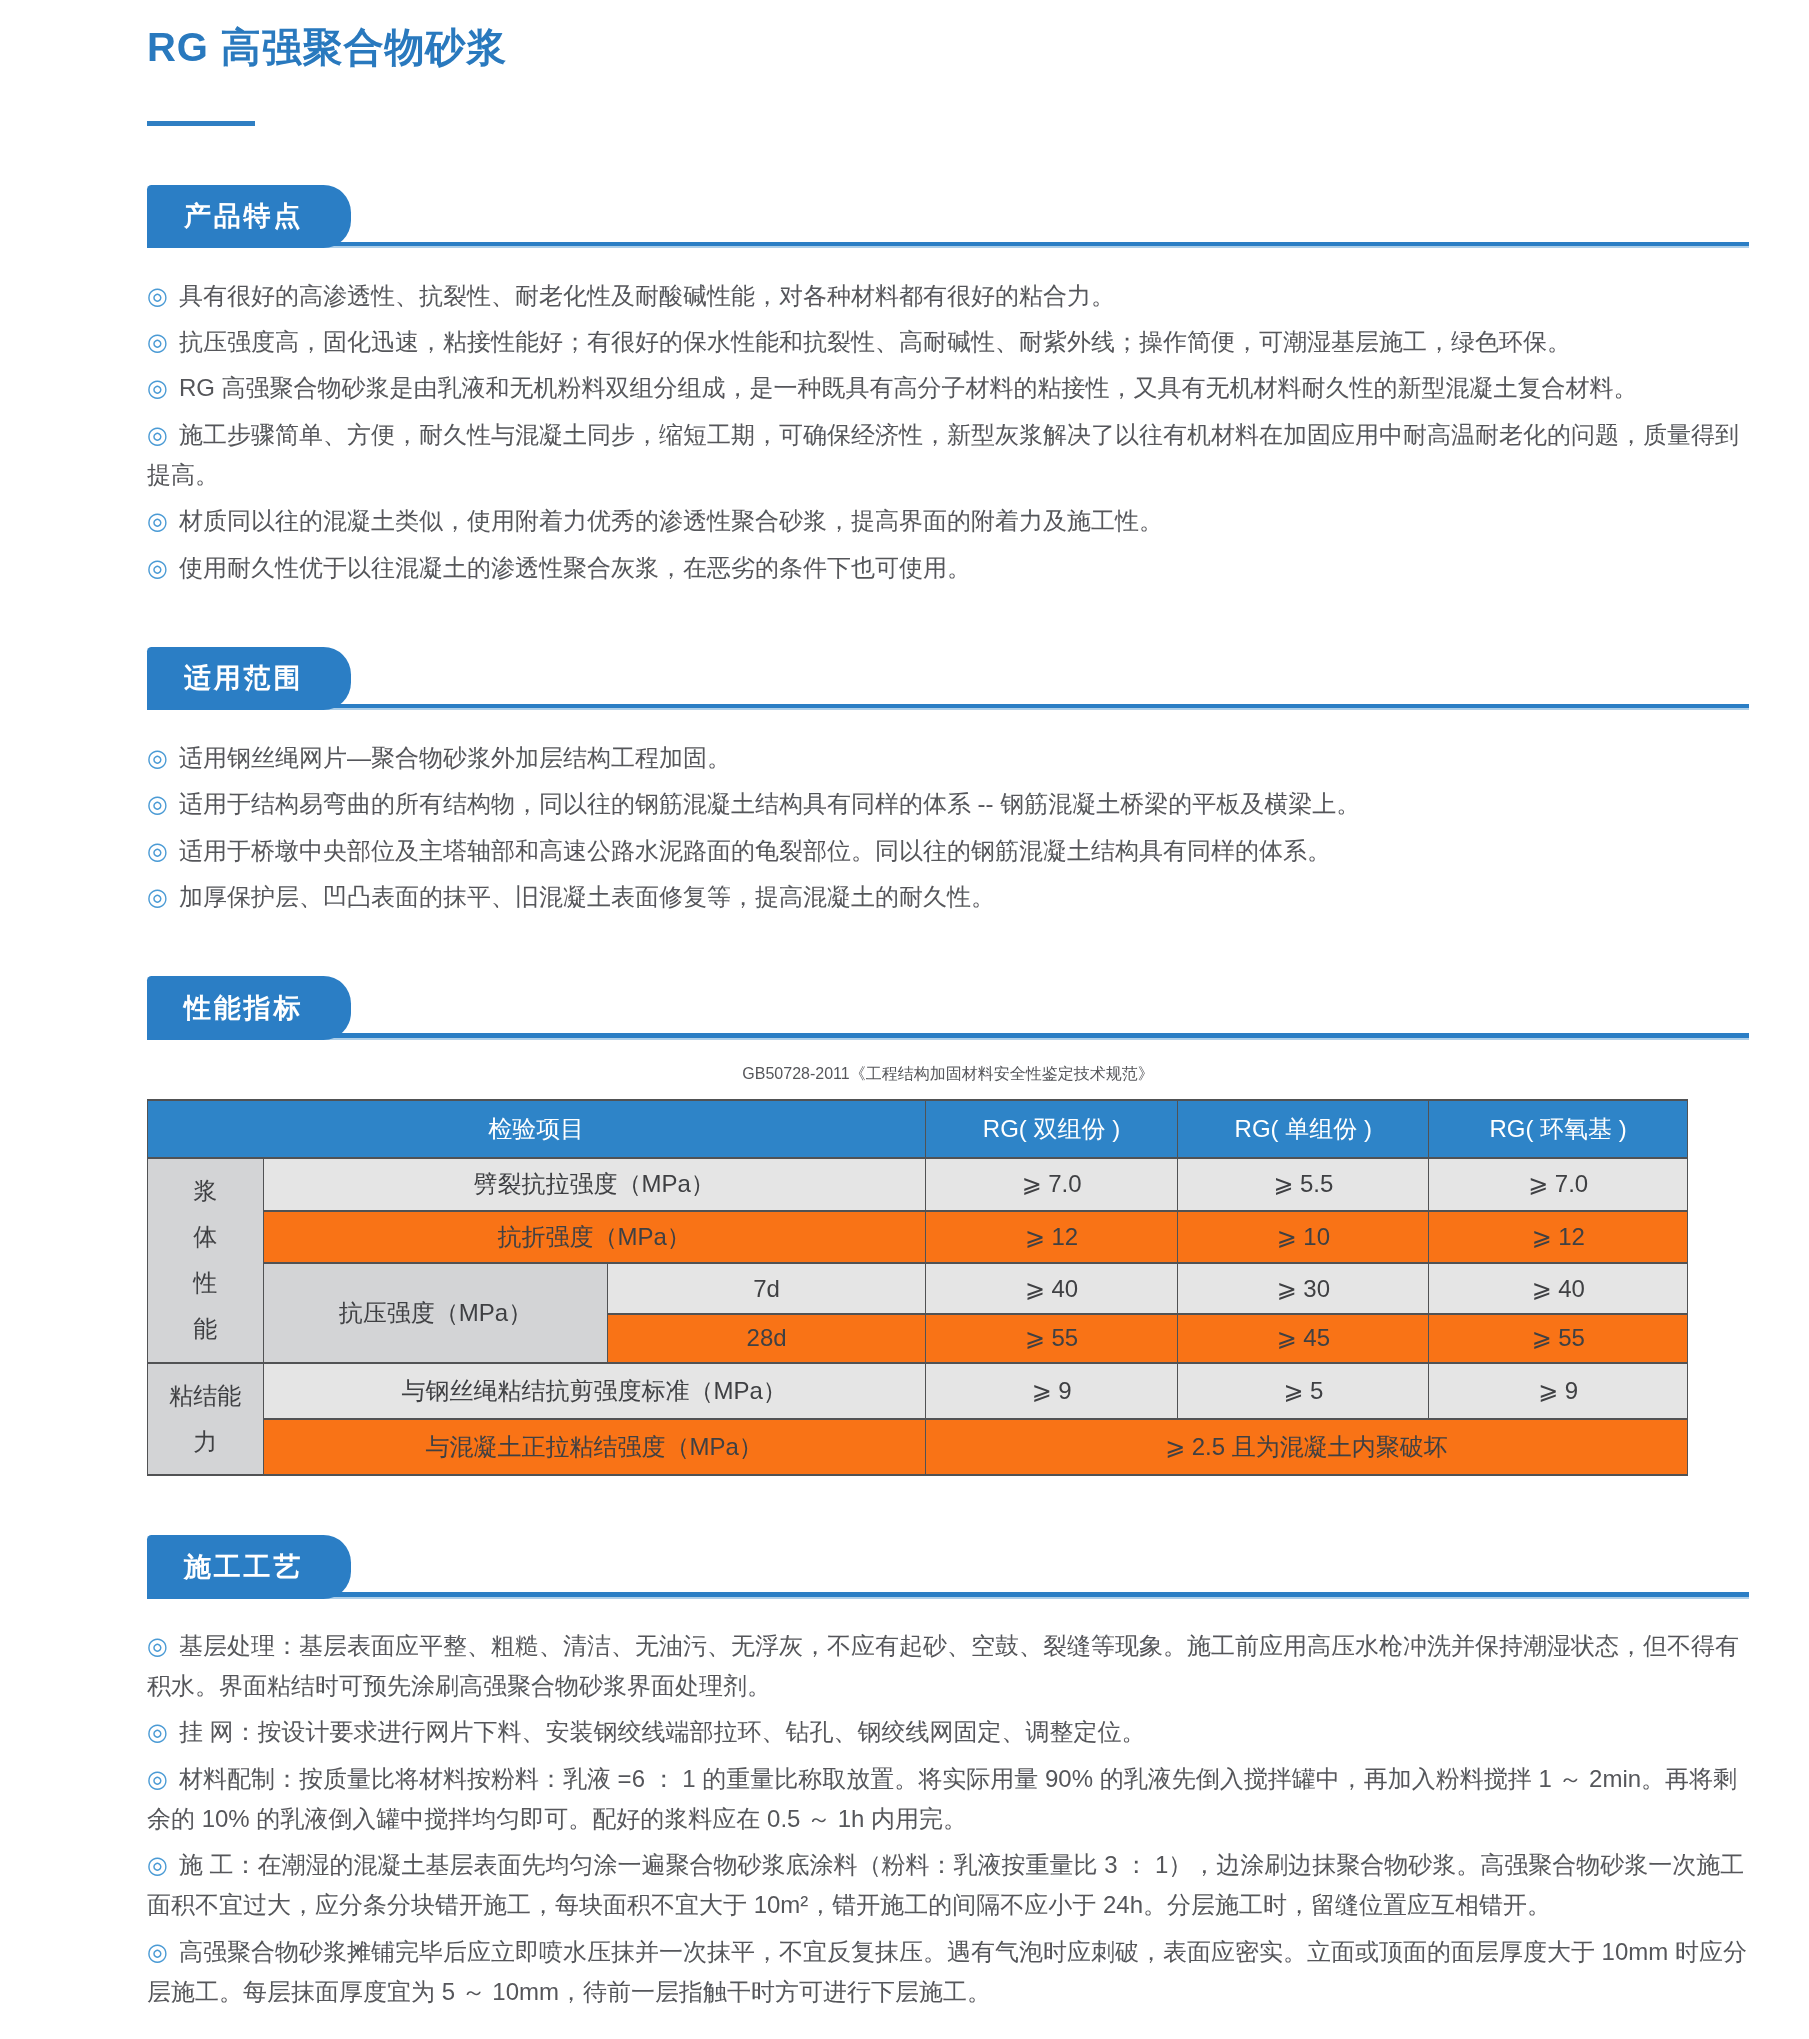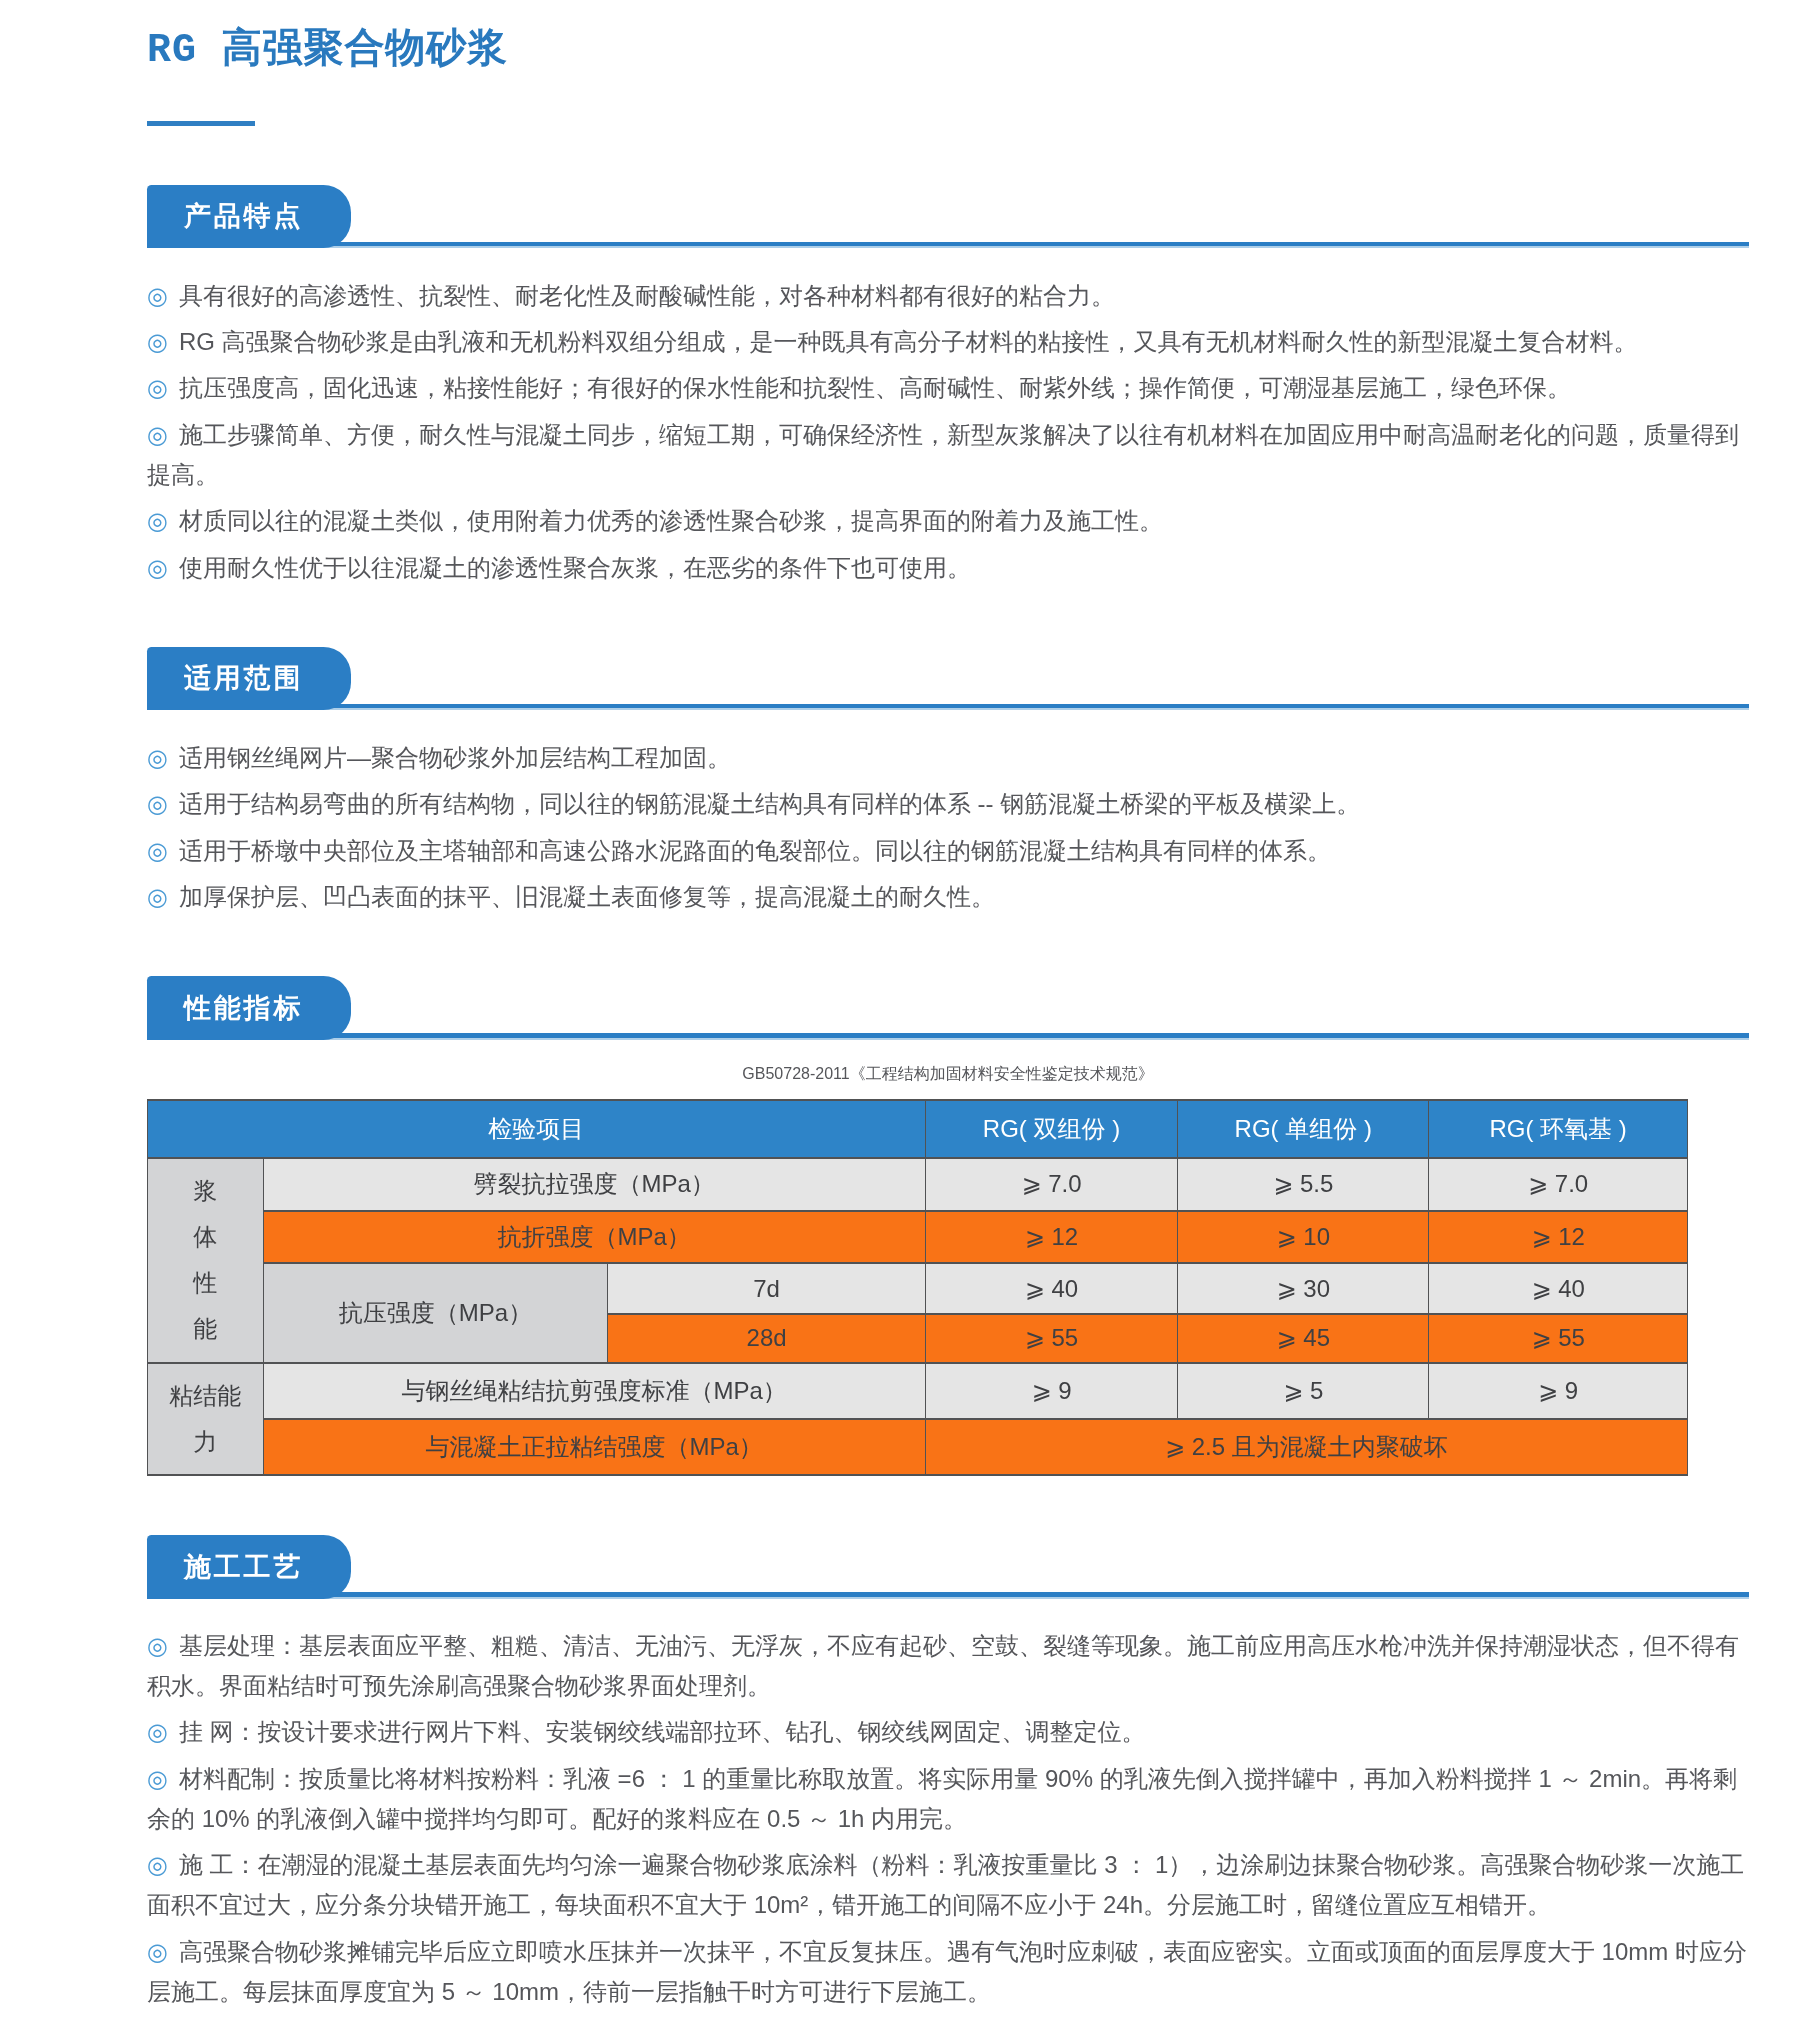--- a/index.html
+++ b/index.html
@@ -11,21 +11,20 @@
     background:#ffffff;
     padding:20px 60px 27.5px 147px;
     overflow:hidden;
   }
   
   .doc-title {
     color:#2979be;
     font-size:40px;
     font-weight:bold;
     letter-spacing:0.9px;
-    font-family:Liberation Mono, monospace;
   }
   .title-dash {
     width:108px; height:4.6px;
     background:#2f7fc3;
     margin-top:46px;
   }
   
   .section { margin-top:59px; }
   .sec-head { position:relative; }
   .tab {
@@ -106,22 +105,22 @@
   <h1 class="doc-title">RG 高强聚合物砂浆</h1>
   <div class="title-dash"></div>
 
   <div class="section">
     <div class="sec-head">
       <div class="tab">产品特点</div>
       <div class="rule"></div>
     </div>
     <div class="bullets">
       <p class="bullet"><span class="mark">◎</span><span>具有很好的高渗透性、抗裂性、耐老化性及耐酸碱性能，对各种材料都有很好的粘合力。</span></p>
+      <p class="bullet"><span class="mark">◎</span><span>抗压强度高，固化迅速，粘接性能好；有很好的保水性能和抗裂性、高耐碱性、耐紫外线；操作简便，可潮湿基层施工，绿色环保。</span></p>
       <p class="bullet"><span class="mark">◎</span><span>RG 高强聚合物砂浆是由乳液和无机粉料双组分组成，是一种既具有高分子材料的粘接性，又具有无机材料耐久性的新型混凝土复合材料。</span></p>
-      <p class="bullet"><span class="mark">◎</span><span>抗压强度高，固化迅速，粘接性能好；有很好的保水性能和抗裂性、高耐碱性、耐紫外线；操作简便，可潮湿基层施工，绿色环保。</span></p>
       <p class="bullet"><span class="mark">◎</span><span>施工步骤简单、方便，耐久性与混凝土同步，缩短工期，可确保经济性，新型灰浆解决了以往有机材料在加固应用中耐高温耐老化的问题，质量得到提高。</span></p>
       <p class="bullet"><span class="mark">◎</span><span>材质同以往的混凝土类似，使用附着力优秀的渗透性聚合砂浆，提高界面的附着力及施工性。</span></p>
       <p class="bullet"><span class="mark">◎</span><span>使用耐久性优于以往混凝土的渗透性聚合灰浆，在恶劣的条件下也可使用。</span></p>
     </div>
   </div>
 
   <div class="section">
     <div class="sec-head">
       <div class="tab">适用范围</div>
       <div class="rule"></div>

